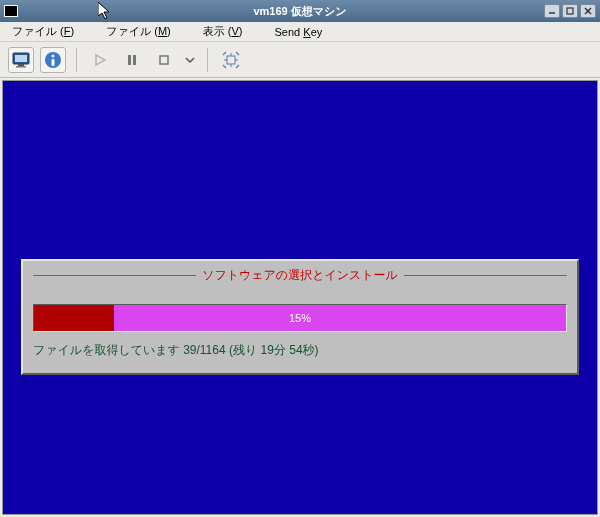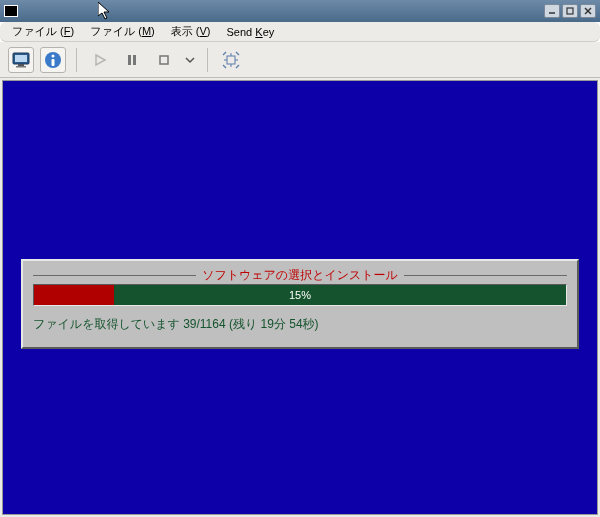--- a/index.html
+++ b/index.html
@@ -45,24 +45,23 @@
     display: flex; align-items: center; justify-content: center;
     font-size: 10px; color: #333;
     cursor: pointer;
   }
   .menubar {
     height: 20px;
     background: #ecebe8;
     display: flex;
     align-items: center;
     padding: 0 6px;
-    gap: 4px;
+    gap: 20px;
     border-bottom: 1px solid #d0cec9;
     font-size: 11px;
-    border-radius: 6px;
   }
   .menubar .menu-item {
     padding: 2px 6px;
     cursor: pointer;
   }
   .menubar .menu-item u { text-decoration: underline; }
   .toolbar {
     height: 36px;
     background: #ecebe8;
     display: flex;
@@ -102,33 +101,33 @@
     background: #bfbfbf;
     border-top: 2px solid #e8e8e8;
     border-left: 2px solid #e8e8e8;
     border-right: 2px solid #5a5a5a;
     border-bottom: 2px solid #5a5a5a;
     padding: 6px 10px 14px 10px;
   }
   .installer-title-row {
     display: flex; align-items: center; justify-content: center;
     gap: 6px;
-    margin-bottom: 0;
+    margin-bottom: 20px;
   }
   .installer-title-row .line {
     flex: 1; height: 1px; background: #6a6a6a;
   }
   .installer-title {
     color: #c00000;
     font-size: 12px;
     white-space: nowrap;
   }
   .progress-outer {
-    height: 22px;
-    background: #14532d;
+    height: 28px;
+    background: #d946ef;
     border-top: 1px solid #5a5a5a;
     border-left: 1px solid #5a5a5a;
     border-right: 1px solid #e8e8e8;
     border-bottom: 1px solid #e8e8e8;
     position: relative;
     margin-bottom: 10px;
   }
   .progress-inner {
     height: 100%;
     background: #b00000;
@@ -150,20 +149,21 @@
     left: 98px; top: 2px;
     pointer-events: none;
     z-index: 100;
   }
 </style>
 </head>
 <body>
 
 <div class="titlebar">
   <div class="app-icon"></div>
+  <div class="title">vm169 仮想マシン</div>
   <div class="window-controls">
     <div class="btn">
       <svg width="8" height="8">
           <line x1="1" y1="6" x2="7" y2="6" stroke="#333" stroke-width="1.5"></line>
         </svg>
     </div>
     <div class="btn">
       <svg width="8" height="8">
           <rect x="1" y="1" width="6" height="6" fill="none" stroke="#333" stroke-width="1.2"></rect>
         </svg>

